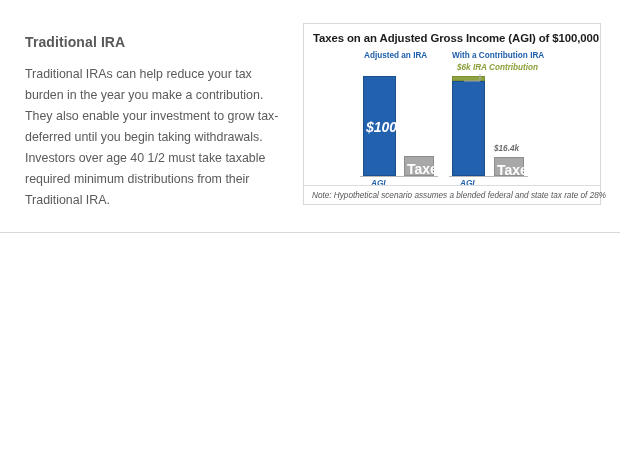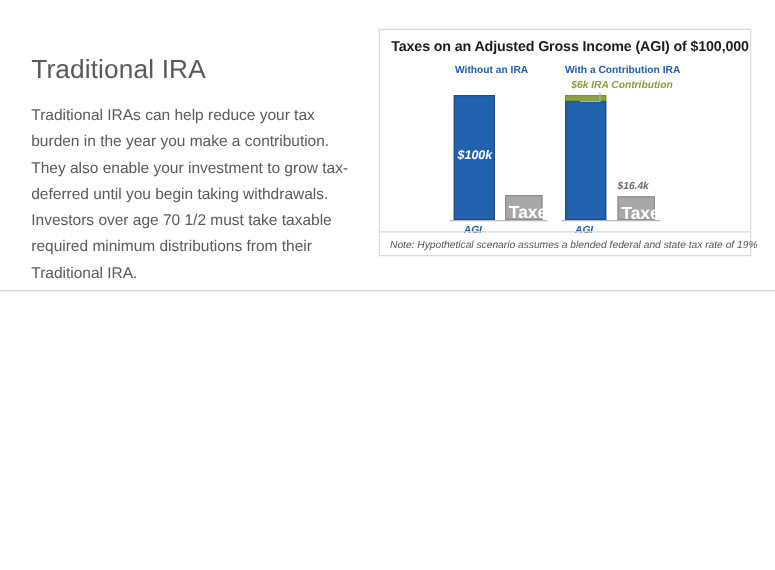--- a/index.html
+++ b/index.html
@@ -15,24 +15,24 @@
     overflow: hidden;
     position: relative;
   }
 
   
   .section {
     position: relative;
     width: 620px;
   }
   .col-text h2 {
-    font-size: 21px;
-    font-weight: normal;
+    font-size: 14px;
+    font-weight: bold;
     color: #595959;
-    margin: 12px 0 14px 0;
+    margin: 2px 0 14px 0;
     letter-spacing: 0.1px;
   }
   .col-text p {
     font-size: 12.4px;
     line-height: 21px;
     color: #5a5a5a;
     margin: 0 0 15px 0;
   }
   .col-text p:last-child { margin-bottom: 0; }
 
@@ -101,21 +101,21 @@
     background: #8ea33f;
     box-sizing: border-box;
     border: 1px solid #7b8f35;
   }
   .bar-tax {
     background: #a8a8a8;
     border: 1px solid #8d8d8d;
   }
   .bar-val {
     position: absolute;
-    font-size: 10px;
+    font-size: 14px;
     font-style: italic;
     font-weight: bold;
     color: #ffffff;
     white-space: nowrap;
   }
   .tax-val {
     position: absolute;
     font-size: 8.2px;
     font-style: italic;
     font-weight: bold;
@@ -173,29 +173,29 @@
     background: #d7d7d7;
   }
 </style>
 </head>
 <body>
 
 <div class="section" id="top-section">
 
   <div class="col-text" id="traditional-col">
     <h2>Traditional IRA</h2>
-    <p>Traditional IRAs can help reduce your tax burden in the year you make a contribution. They also enable your investment to grow tax-deferred until you begin taking withdrawals. Investors over age 70 1/2 must take taxable required minimum distributions from their Traditional IRA.</p>
+    <p>Traditional IRAs can help reduce your tax burden in the year you make a contribution. They also enable your investment to grow tax-deferred until you begin taking withdrawals. Investors over age 40 1/2 must take taxable required minimum distributions from their Traditional IRA.</p>
   </div>
 
   <div id="chart-card">
     <div id="chart-title">Taxes on an Adjusted Gross Income (AGI) of $100,000</div>
 
     <div id="plot">
 
-      <div class="grp-label" style="left:60px; top:27px;">Without an IRA</div>
+      <div class="grp-label" style="left:60px; top:27px;">Adjusted an IRA</div>
 
       <div class="grp-label" style="left:148px; top:27px;">With a Contribution IRA</div>
 
       <div class="contrib-label" style="left:153px; top:39px;">$6k IRA Contribution</div>
 
       <svg id="leader" width="296" height="173">
         <polyline points="176,50 176,57 160,57" fill="none" stroke="#b0b0b0" stroke-width="1"></polyline>
       </svg>
 
       <div class="bar bar-agi" style="left:59px; top:52px; width:33px; height:100px;"></div>
@@ -211,21 +211,21 @@
       <div class="tax-val" style="left:190px; top:120px;">$16.4k</div>
       <div class="bar bar-tax" style="left:190px; top:133px; width:30px; height:19px;"></div>
       <div class="tax-word" style="left:193px; top:138px;">Taxes</div>
       <div class="axis-label" style="left:156px; top:155px;">AGI</div>
 
       <div class="baseline" style="left:56px; top:152px; width:78px;"></div>
       <div class="baseline" style="left:145px; top:152px; width:79px;"></div>
     </div>
 
     <div id="chart-note">
-      <span>Note: Hypothetical scenario assumes a blended federal and state tax rate of 19%</span>
+      <span>Note: Hypothetical scenario assumes a blended federal and state tax rate of 28%</span>
     </div>
   </div>
 </div>
 
 <div id="divider"></div>
 
 <div class="section" id="bottom-section">
 
   
 

